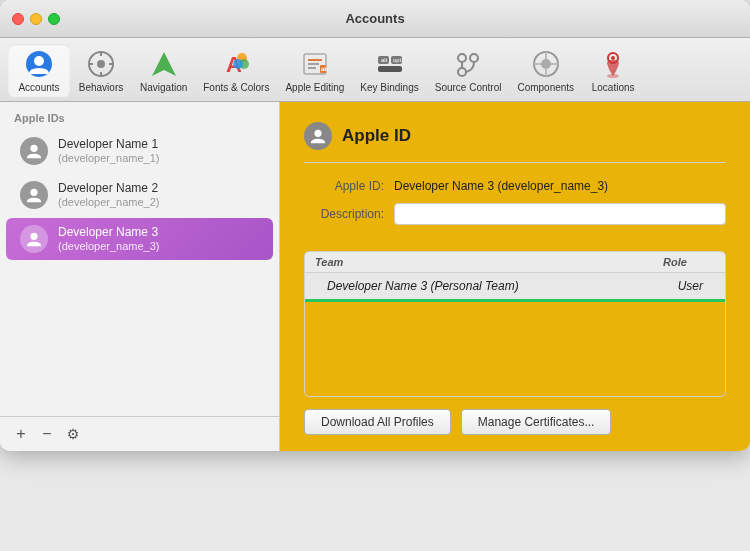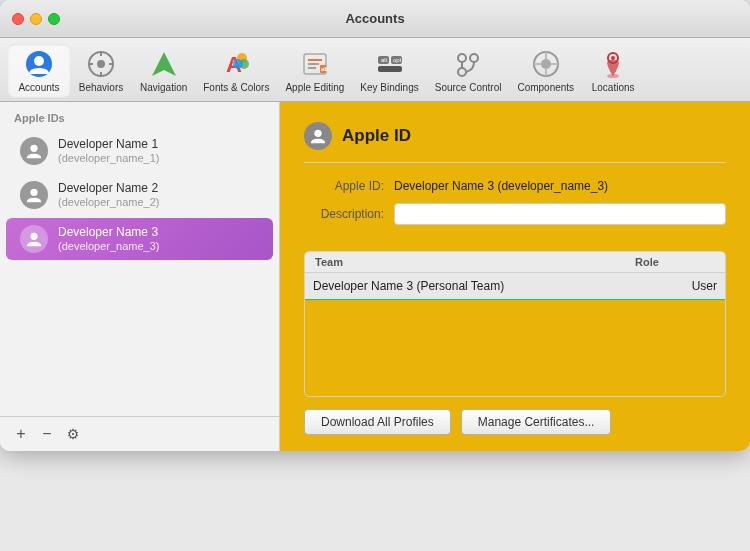--- a/index.html
+++ b/index.html
@@ -270,20 +270,21 @@
       padding: 0 6px;
       outline: none;
     }
 
     
     .team-section {
       margin-top: 16px;
       flex: 1;
       display: flex;
       flex-direction: column;
+      font-style: italic;
     }
 
     .team-table {
       border: 1px solid #d0d0d0;
       border-radius: 5px;
       overflow: hidden;
       flex: 1;
     }
 
     .team-table-header {
@@ -294,30 +295,30 @@
     }
 
     .team-table-header-cell {
       font-size: 11px;
       font-weight: 600;
       color: #555;
       flex: 1;
     }
 
     .team-table-header-cell.role {
-      text-align: left;
+      text-align: center;
       flex: 0 0 80px;
     }
 
     .team-table-row {
       display: flex;
       align-items: center;
-      padding: 6px 8px;
+      padding: 6px 22px;
       background: #e8e8e8;
-      border-bottom: 1px solid #22c55e;
+      border-bottom: 3px solid #22c55e;
     }
 
     .team-table-cell {
       font-size: 12px;
       color: #222;
       flex: 1;
     }
 
     .team-table-cell.role {
       text-align: right;

